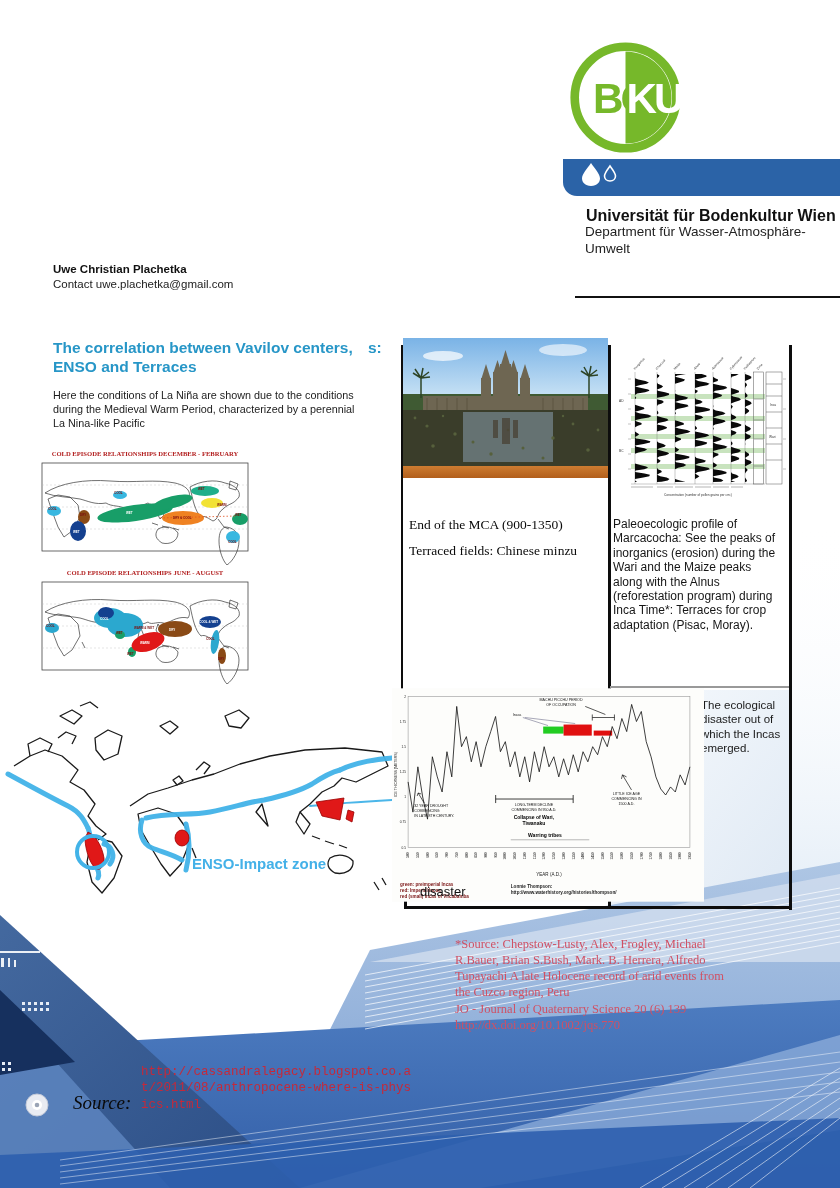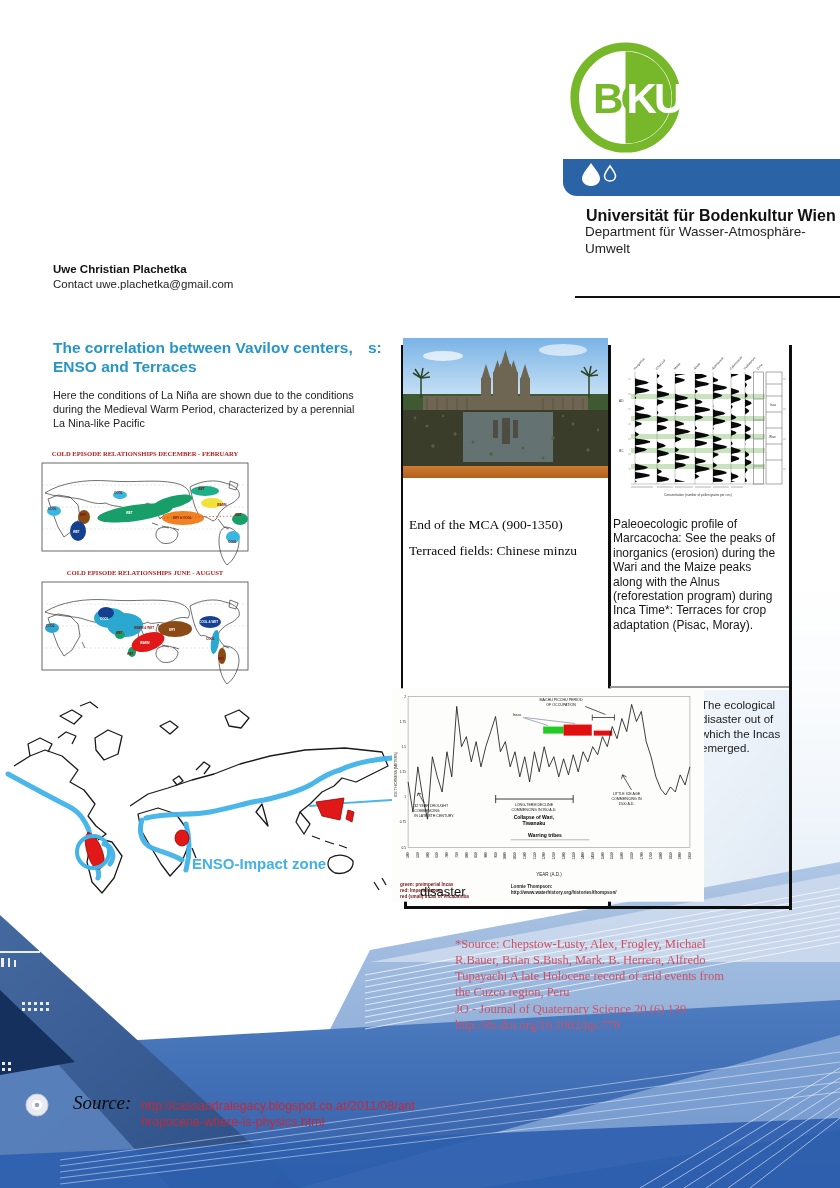--- a/index.html
+++ b/index.html
@@ -28,21 +28,21 @@
                font-size:13.5px;color:#0a0a0a;line-height:1.3;}
   #angkor-text p{margin:0 0 8px 0;}
   #peru-text{left:613px;top:517px;width:176px;font-size:12px;color:#161616;line-height:1.2;}
   #peru-text p{margin:0 0 7px 0;}
   #eco-text{left:701px;top:698px;width:88px;font-size:11.5px;color:#1a1a1a;line-height:1.25;}
   #disaster{left:412px;top:884px;font-size:13px;color:#111;padding-left:8px;}
   #citation{left:455px;top:936px;width:292px;font-family:"Liberation Serif",serif;
             font-size:12.5px;color:#d05064;line-height:1.29;}
   #source-row{left:73px;top:1092px;font-style:italic;}
   #source-label{font-family:"Liberation Serif",serif;font-size:19px;color:#0a0a0a;display:inline;}
-  #source-url{left:141px;top:1098px;width:276px;font-family:Liberation Sans, sans-serif;
+  #source-url{left:141px;top:1064px;width:276px;font-family:Liberation Mono, monospace;
               font-size:12.5px;color:#c5293a;word-break:break-all;line-height:1.3;}
   #footer-org{left:58px;top:1140px;font-size:11px;color:#eef2f9;line-height:1.4;}
   .vline{background:#0d0d0d;}
   .dots{position:absolute;display:grid;gap:3px;}
   .dots i{width:3px;height:3px;background:#e7edf6;display:block;}
   svg text{font-family:"Liberation Sans",sans-serif;}
   .maptitle{font-family:"Liberation Serif",serif;font-weight:bold;fill:#b21e1e;}
   .tick{font-size:3.2px;fill:#222;}
   .ann{font-size:3.6px;fill:#111;}
   .annb{font-size:5px;font-weight:bold;fill:#000;}

